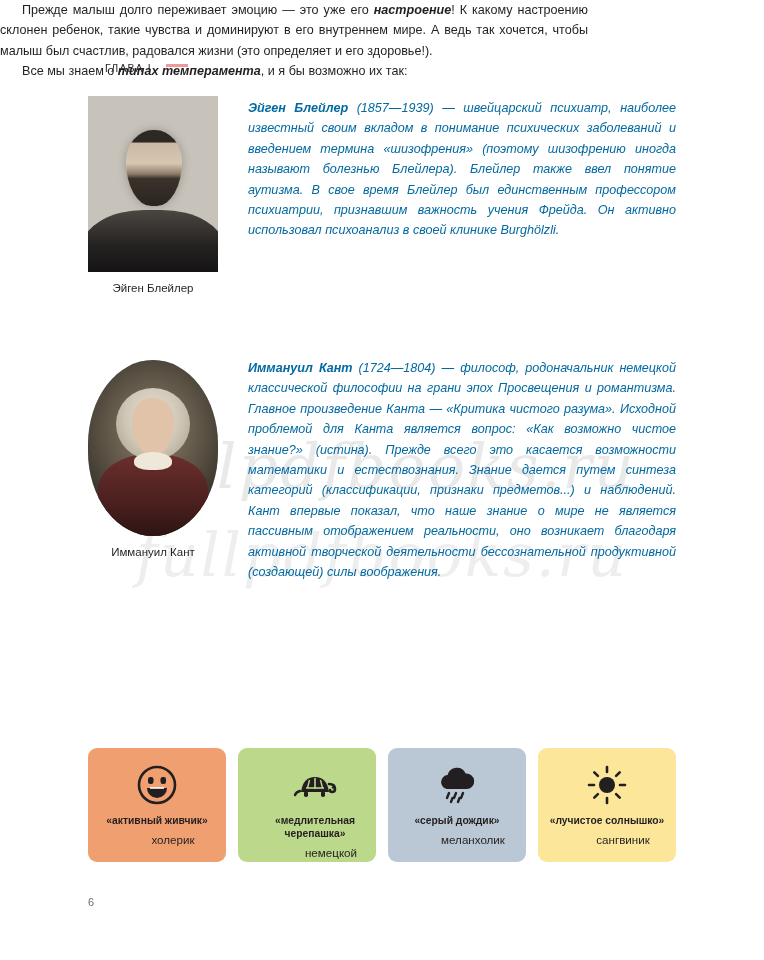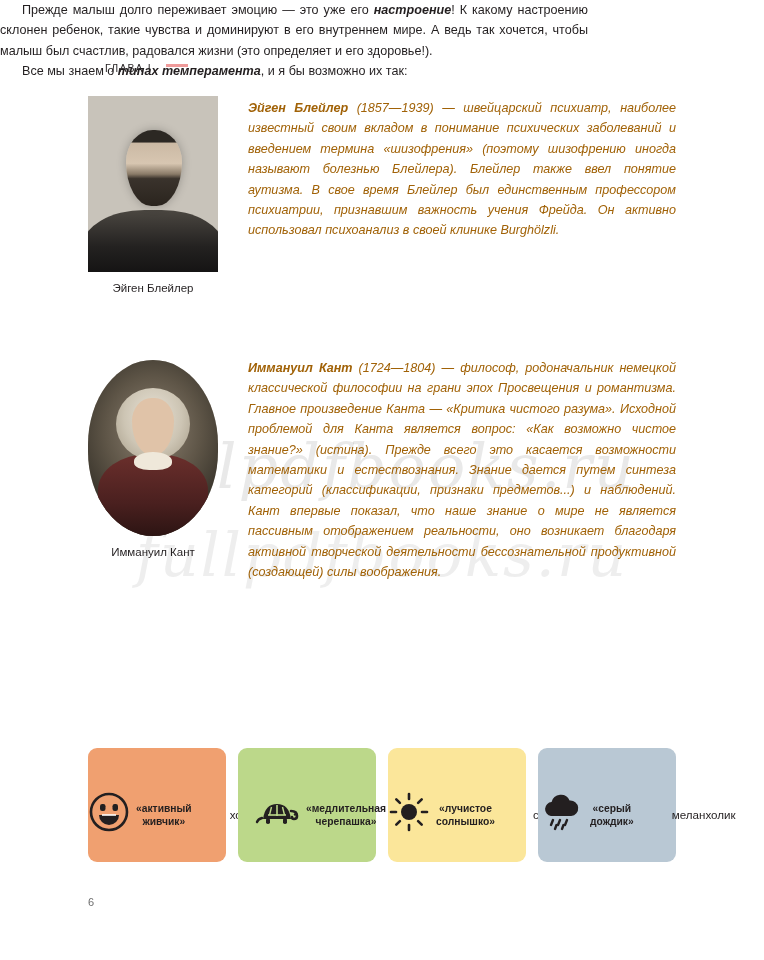--- a/index.html
+++ b/index.html
@@ -141,21 +141,21 @@
     background: #efe8da;
     border-radius: 50% 50% 40% 40%;
   }
 
   
   .para {
     position: absolute;
     font-size: 12.6px;
     line-height: 1.62;
     text-align: justify;
-    color: #a16207;
+    color: #0369a1;
   }
   .para.italic { font-style: italic; }
   .para b, .para strong { font-weight: bold; }
 
   .p-bleuler { top: 98px; left: 248px; width: 428px; }
   .p-kant-intro { top: 264px; left: 248px; width: 428px; }
   .p-kant { top: 358px; left: 248px; width: 428px; }
 
   .p-mood { top: 632px; left: 88px; width: 588px; font-size: 12.6px; line-height: 1.62; text-align: justify; }
   .p-temper { top: 708px; left: 88px; width: 588px; font-size: 12.6px; line-height: 1.62; }
@@ -170,21 +170,21 @@
     left: 88px;
     width: 588px;
     display: flex;
     gap: 12px;
   }
   .card {
     width: 138px;
     height: 114px;
     border-radius: 9px;
     display: flex;
-    flex-direction: row;
+    flex-direction: column;
     align-items: center;
     justify-content: flex-start;
     padding-top: 14px;
     text-align: center;
   }
   .card .icon {
     height: 46px;
     display: flex;
     align-items: center;
     justify-content: center;
@@ -304,20 +304,37 @@
           <path d="M28.5 14 l2 8" stroke="#bcd88a" stroke-width="1.4"></path>
           <path d="M37 18 q6 0 6 5 q0 3 -3 3 q-2 0 -2 -2" fill="none" stroke="#231f20" stroke-width="2.6" stroke-linecap="round"></path>
           <circle cx="41" cy="21.5" r="1.2" fill="#231f20"></circle>
           <rect x="12" y="25" width="4" height="6" rx="1.8" fill="#231f20"></rect>
           <rect x="29" y="25" width="4" height="6" rx="1.8" fill="#231f20"></rect>
           <path d="M8 25 q-4 1 -5 4" fill="none" stroke="#231f20" stroke-width="2.4" stroke-linecap="round"></path>
         </svg>
       </div>
       <div class="title">«медлительная черепашка»</div>
       <div class="sub">немецкой</div>
+    </div>
+
+    <div class="card" id="card3" style="background: rgb(185, 200, 212);">
+      <div class="icon">
+        <svg width="46" height="40" viewBox="0 0 46 40">
+          <path d="M13 24 a7 7 0 0 1 0.6 -13.9 a9.5 9.5 0 0 1 18 -1.6 a6.8 6.8 0 0 1 1.6 15.5 z" fill="#231f20"></path>
+          <g stroke="#231f20" stroke-width="2.4" stroke-linecap="round">
+            <path d="M15 28 l-2 5"></path>
+            <path d="M22 28 l-2 5"></path>
+            <path d="M29 28 l-2 5"></path>
+            <path d="M18.5 33 l-1.5 4"></path>
+            <path d="M25.5 33 l-1.5 4"></path>
+          </g>
+        </svg>
+      </div>
+      <div class="title">«серый дождик»</div>
+      <div class="sub">меланхолик</div>
     </div>
 
     <div class="card" id="card2" style="background: rgb(251, 230, 154);">
       <div class="icon">
         <svg width="42" height="42" viewBox="0 0 42 42">
           <circle cx="21" cy="21" r="8" fill="#231f20"></circle>
           <g stroke="#231f20" stroke-width="2.6" stroke-linecap="round">
             <path d="M21 3 v5"></path>
               <path d="M21 34 v5"></path>
             <path d="M3 21 h5"></path>
@@ -326,34 +343,17 @@
               <path d="M30.1 30.1 l3.6 3.6"></path>
             <path d="M33.7 8.3 l-3.6 3.6"></path>
               <path d="M11.9 30.1 l-3.6 3.6"></path>
           </g>
         </svg>
       </div>
       <div class="title">«лучистое солнышко»</div>
       <div class="sub">сангвиник</div>
     </div>
 
-    <div class="card" id="card3" style="background: rgb(185, 200, 212);">
-      <div class="icon">
-        <svg width="46" height="40" viewBox="0 0 46 40">
-          <path d="M13 24 a7 7 0 0 1 0.6 -13.9 a9.5 9.5 0 0 1 18 -1.6 a6.8 6.8 0 0 1 1.6 15.5 z" fill="#231f20"></path>
-          <g stroke="#231f20" stroke-width="2.4" stroke-linecap="round">
-            <path d="M15 28 l-2 5"></path>
-            <path d="M22 28 l-2 5"></path>
-            <path d="M29 28 l-2 5"></path>
-            <path d="M18.5 33 l-1.5 4"></path>
-            <path d="M25.5 33 l-1.5 4"></path>
-          </g>
-        </svg>
-      </div>
-      <div class="title">«серый дождик»</div>
-      <div class="sub">меланхолик</div>
-    </div>
-
   </div>
 
   <div class="page-number">6</div>
 
 </div>
 
 </body></html>

